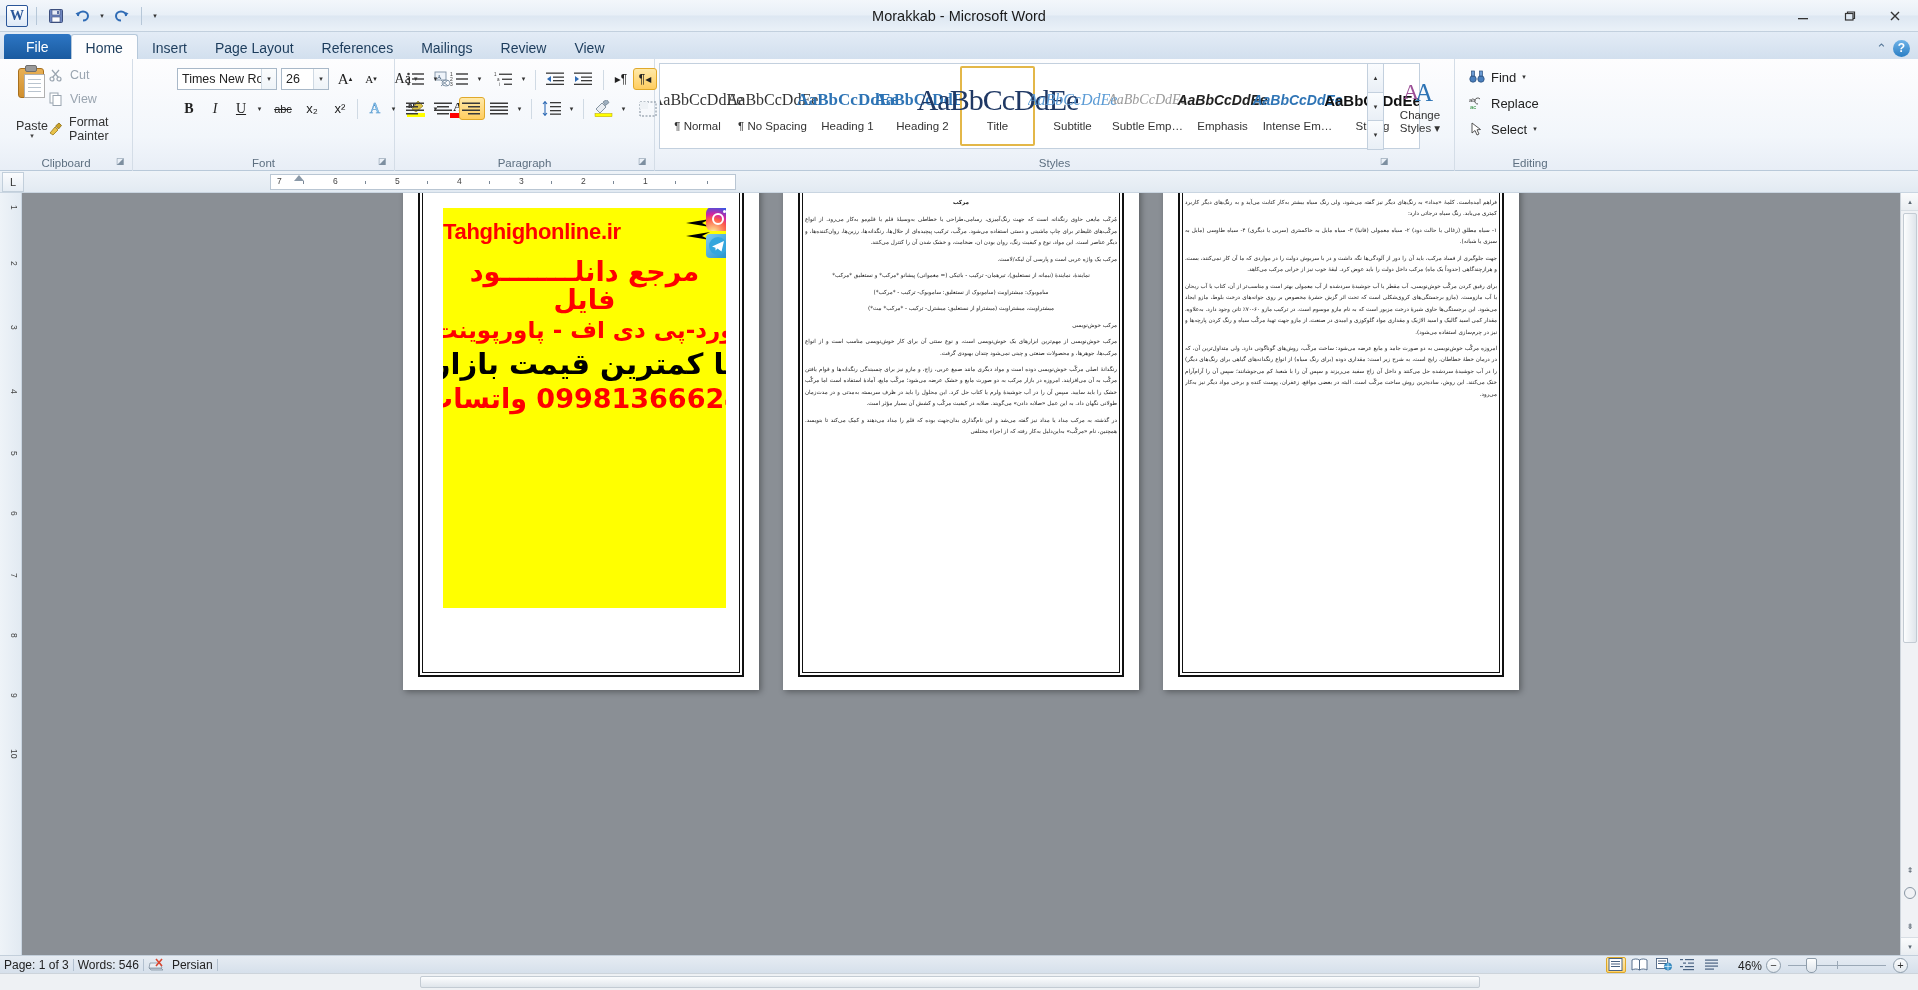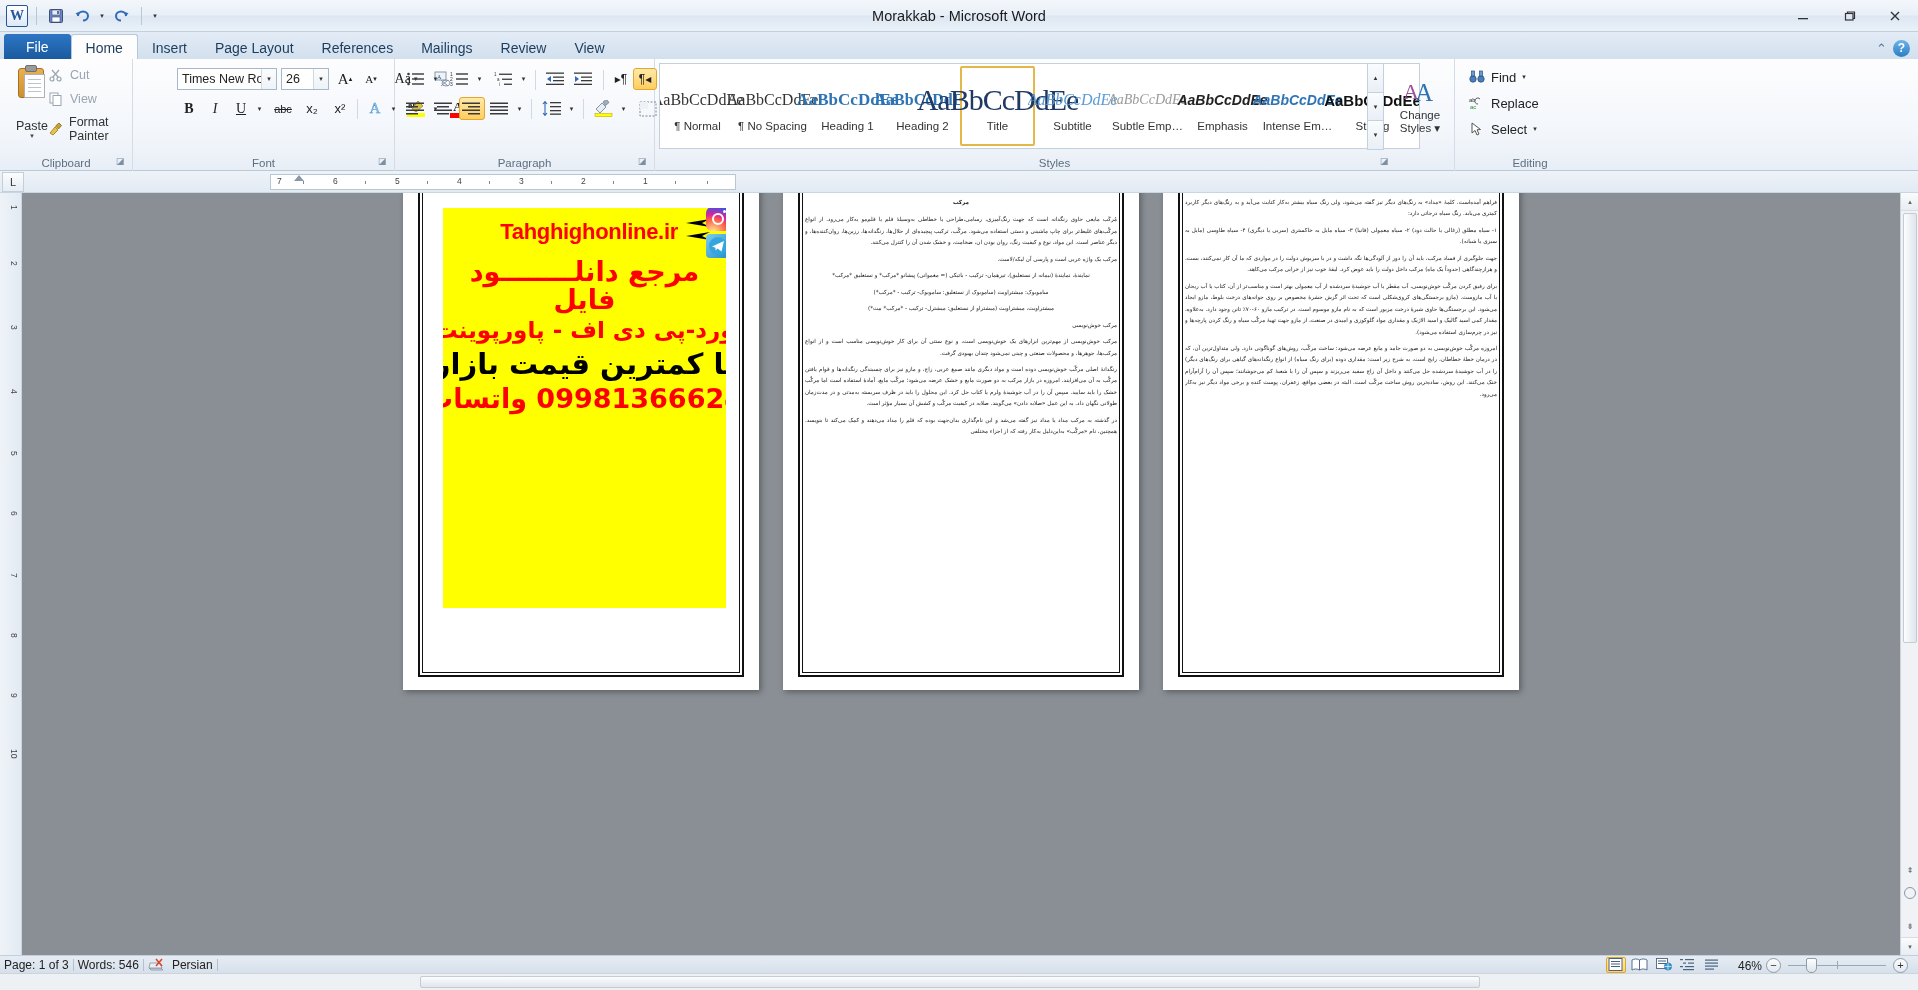--- a/index.html
+++ b/index.html
@@ -257,21 +257,21 @@
     background: #ffff00; overflow: hidden;
     display: flex; flex-direction: column; align-items: center;
   }
   .p-line1 {
     font-family: "DejaVu Sans", sans-serif;
     font-size: 37px; color: #ffff00;
     -webkit-text-stroke: 1.6px #000;
     margin-top: 4px; direction: rtl; white-space: nowrap;
     text-shadow: 0 0 0 #000;
   }
-  .p-url-row { display: flex; align-items: center; gap: 2px; margin-top: 2px; width: 100%; justify-content: flex-end; }
+  .p-url-row { display: flex; align-items: center; gap: 2px; margin-top: 2px; width: 100%; justify-content: space-between; }
   .p-url {
     font-family: "Liberation Sans", sans-serif;
     font-size: 22px; font-weight: bold; color: #ff0000; letter-spacing: -0.3px;
   }
   .p-arrows { position: relative; width: 46px; height: 44px; }
   .p-social { position: absolute; right: -4px; }
   .icon-insta {
     width: 24px; height: 24px; border-radius: 6px;
     background: radial-gradient(circle at 30% 107%, #fdf497 0%, #fd5949 45%, #d6249f 60%, #285AEB 90%);
     display: flex; align-items: center; justify-content: center;

